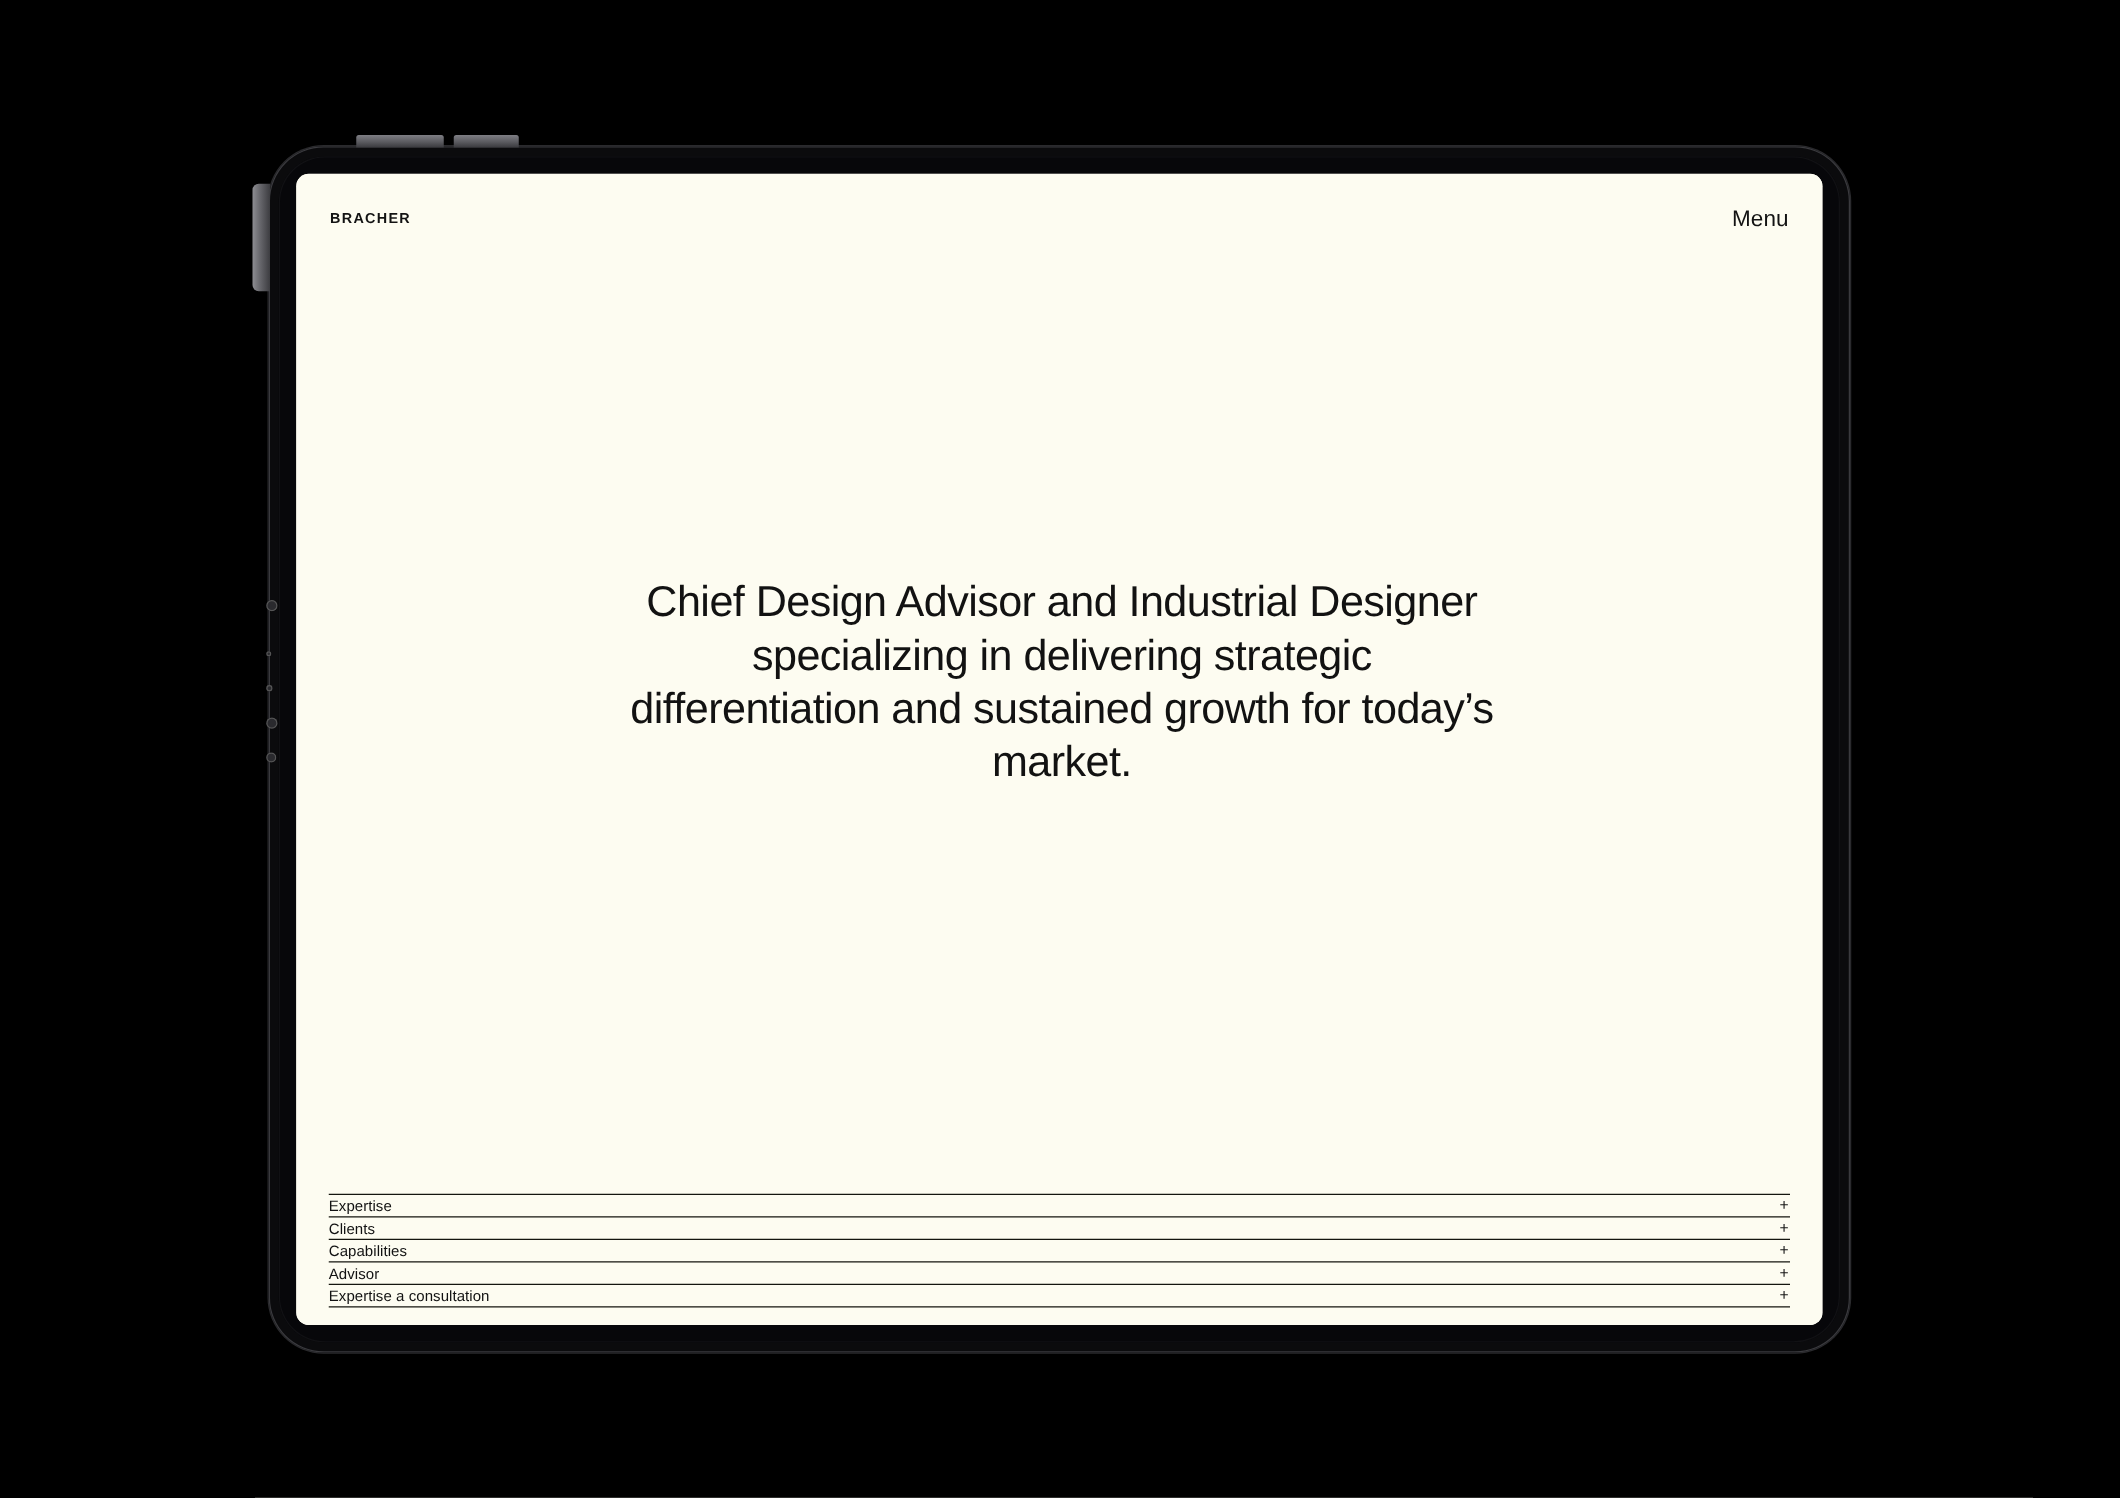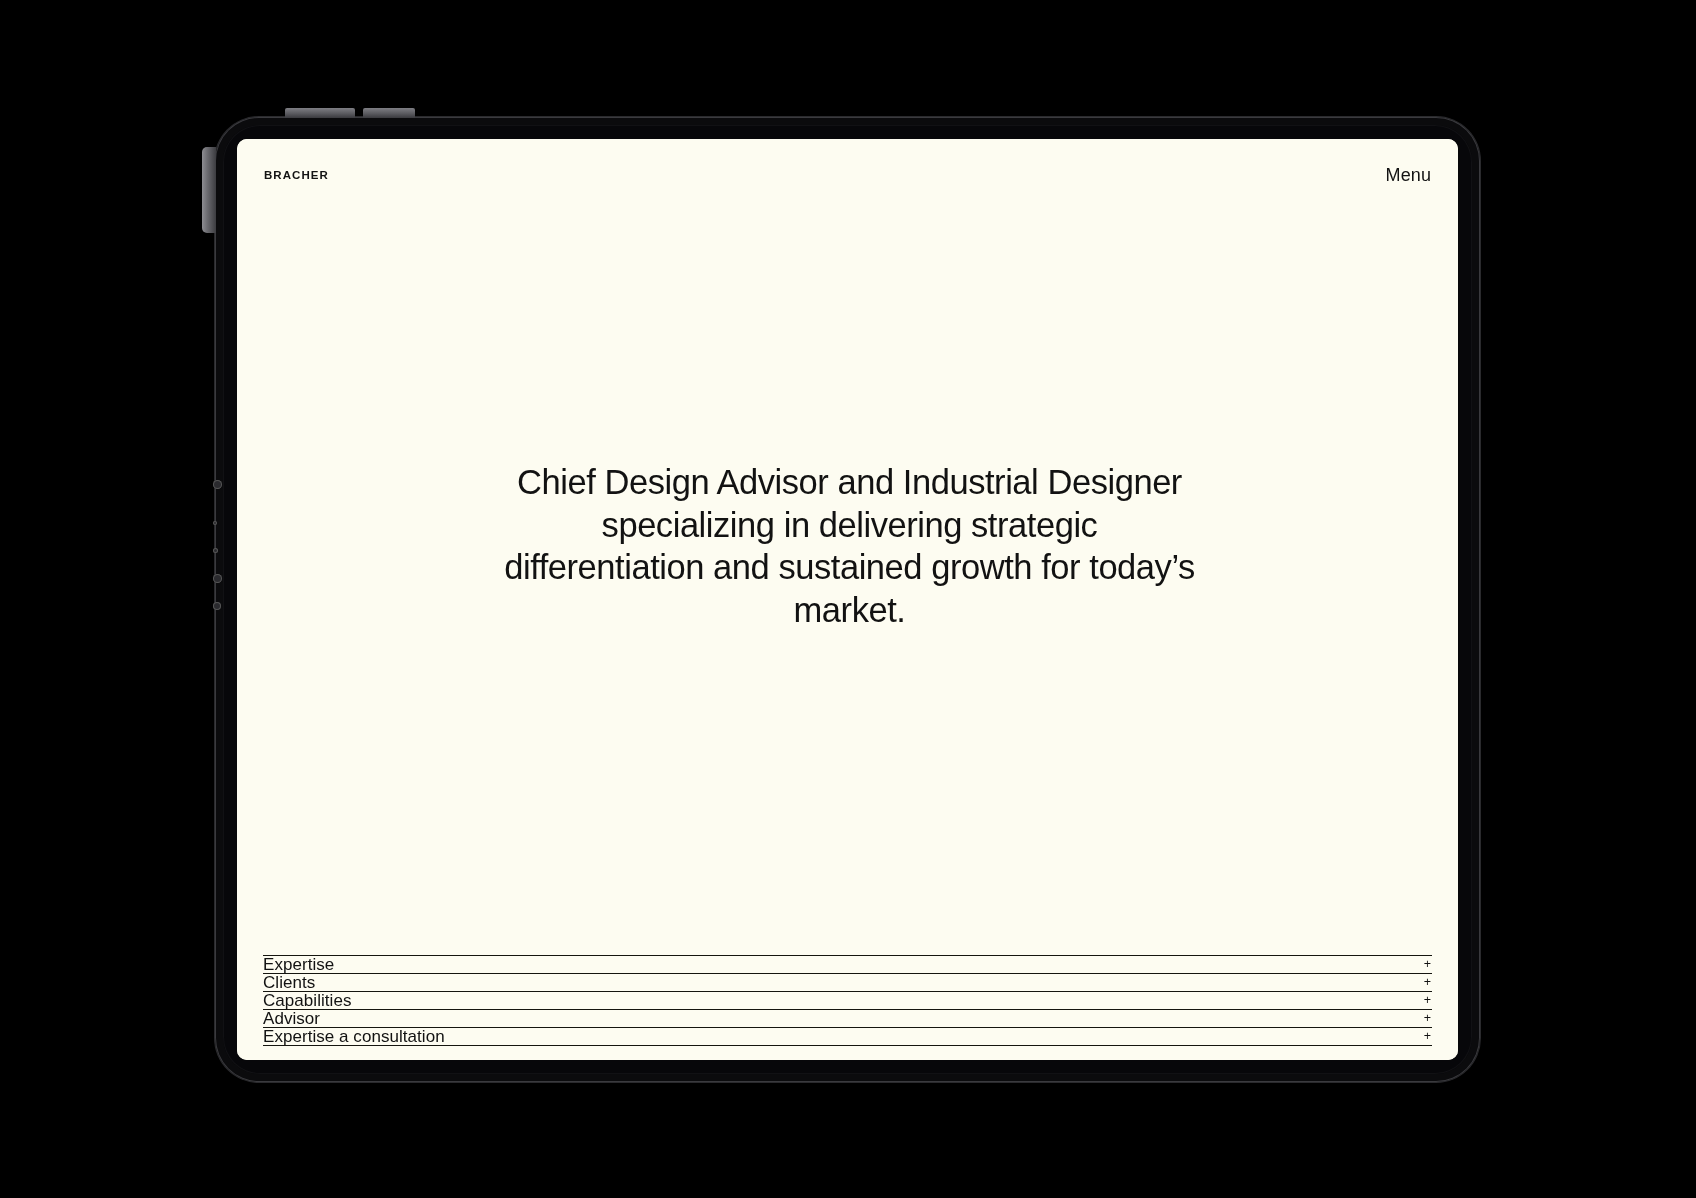--- a/index.html
+++ b/index.html
@@ -169,21 +169,21 @@
   }
   .acc-row {
     display: flex;
     align-items: center;
     justify-content: space-between;
     border-bottom: 1px solid #15150f;
     height: 17px;
     cursor: pointer;
   }
   .acc-label {
-    font-size: 17px;
+    font-size: 12px;
     letter-spacing: 0.05px;
     color: #121212;
     line-height: 1;
   }
   .acc-plus {
     font-size: 12.5px;
     line-height: 1;
     color: #121212;
     padding-right: 1px;
   }

